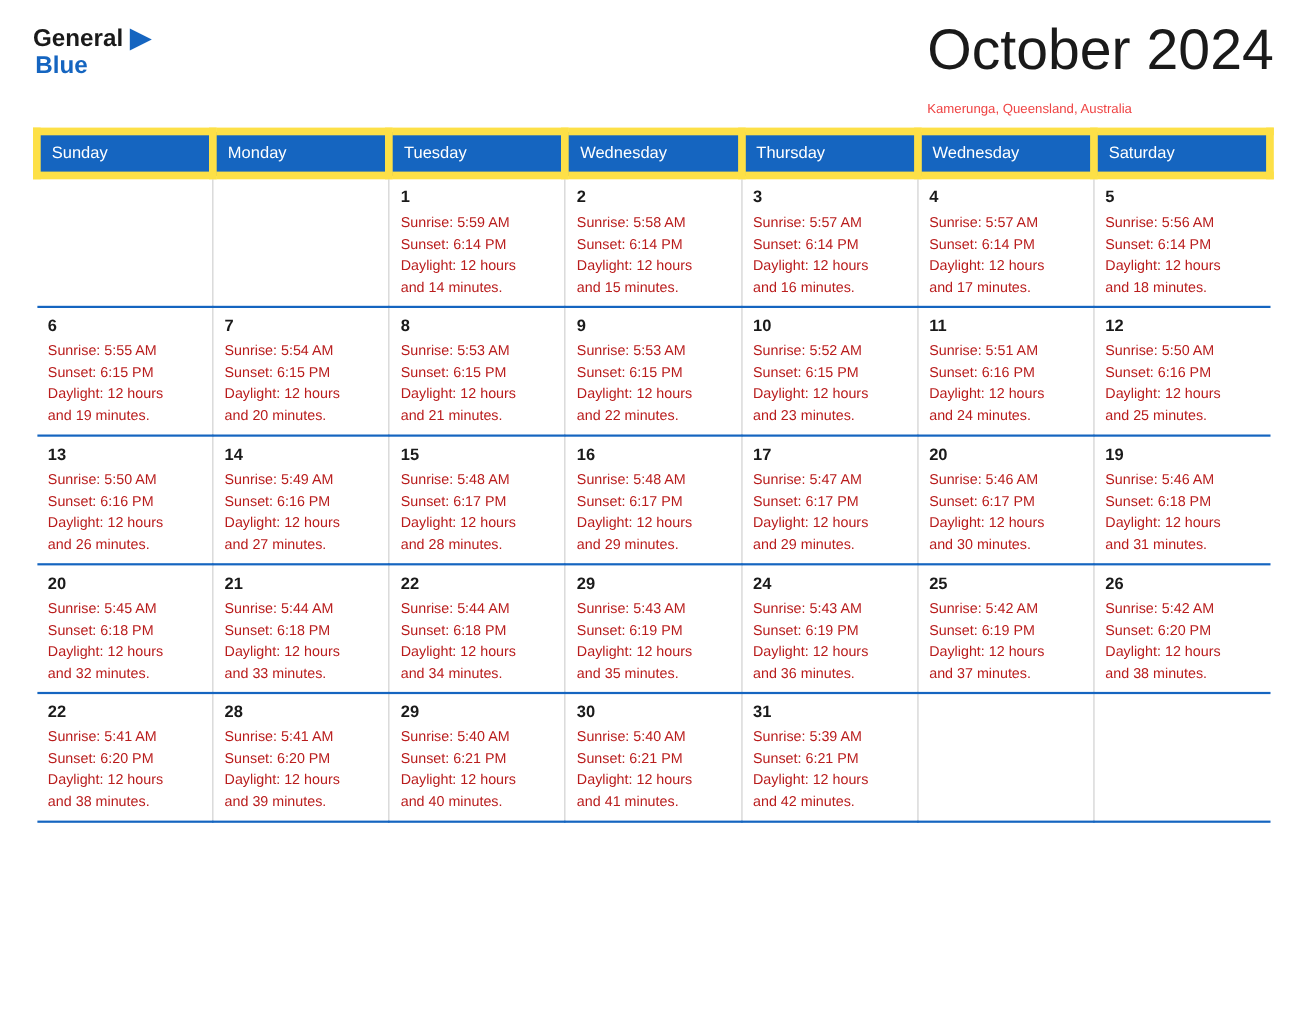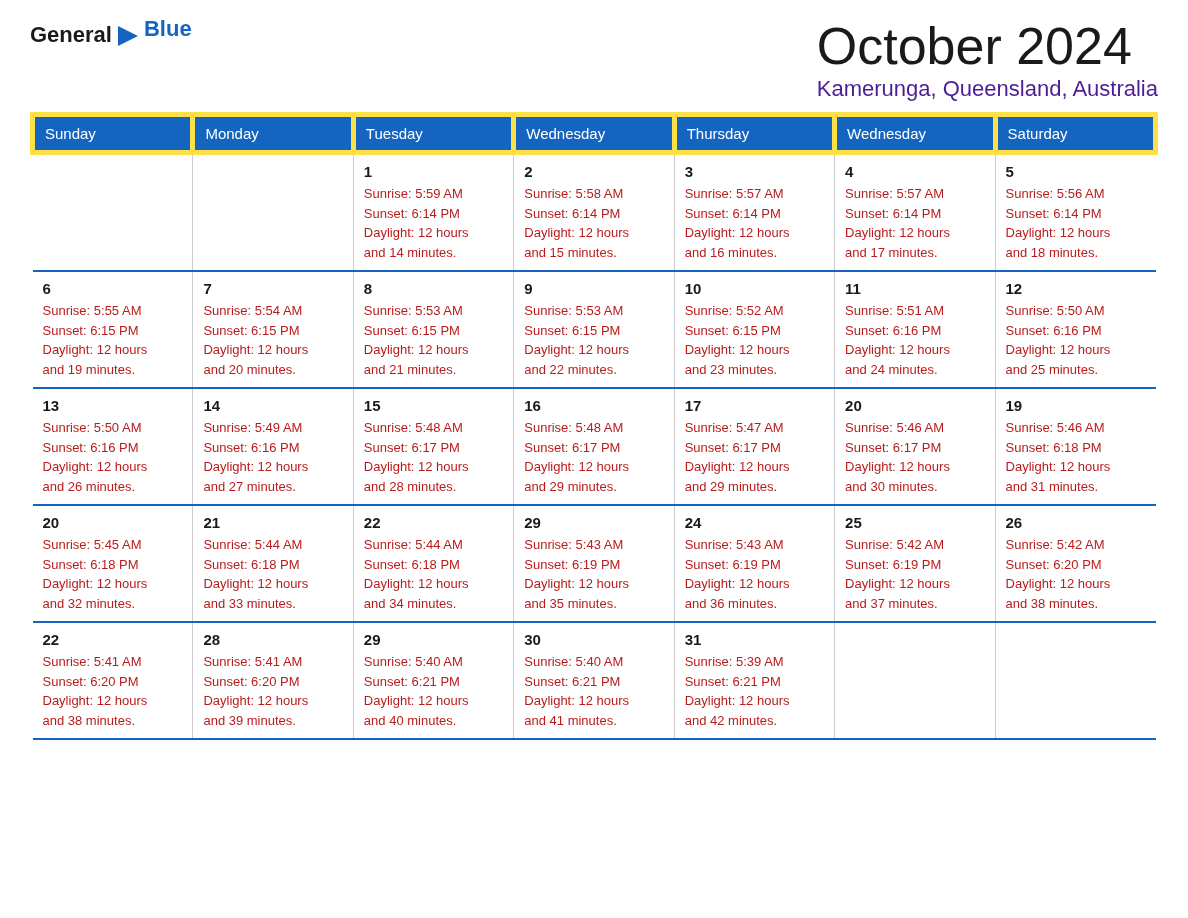--- a/index.html
+++ b/index.html
@@ -32,39 +32,39 @@
     .title-section {
       text-align: left;
     }
     .month-title {
       font-size: 52px;
       font-weight: 300;
       color: #1a1a1a;
       line-height: 1;
     }
     .location {
-      font-size: 22px;
-      color: #4c1d95;
-      margin-top: 4px;
+      font-size: 12px;
+      color: #ef4444;
+      margin-top: 20px;
     }
     .calendar {
       width: 100%;
       border-collapse: collapse;
       margin-top: 10px;
     }
     .calendar thead tr {
       background-color: #1565c0;
     }
     .calendar thead th {
       color: #fff;
       font-size: 15px;
       font-weight: normal;
       padding: 8px 10px;
       text-align: left;
-      border: 5px solid #fde047;
+      border: 7px solid #fde047;
     }
     .calendar tbody tr {
       border-bottom: 2px solid #1565c0;
     }
     .calendar tbody td {
       vertical-align: top;
       padding: 8px 10px;
       border-right: 1px solid #ccc;
       width: 14.28%;
       font-size: 13px;
@@ -87,21 +87,21 @@
     }
     .empty-cell {
       background: #fff;
     }
   </style>
 </head>
 <body>
 
 <div class="header">
   <div class="logo">
-    <div style="display:flex;flex-direction:row;align-items:flex-start;">
+    <div style="display:flex;flex-direction:column;align-items:flex-start;">
       <div style="display:flex;align-items:center;">
         <span class="logo-text">General</span>
         <svg width="28" height="28" viewBox="0 0 28 28" style="margin-left:2px;margin-top:2px;">
           <polygon points="4,4 24,14 4,24" fill="#1565c0"></polygon>
         </svg>
       </div>
       <span class="logo-text logo-blue" style="margin-top:-4px;margin-left:2px;">Blue</span>
     </div>
   </div>
   <div class="title-section">

